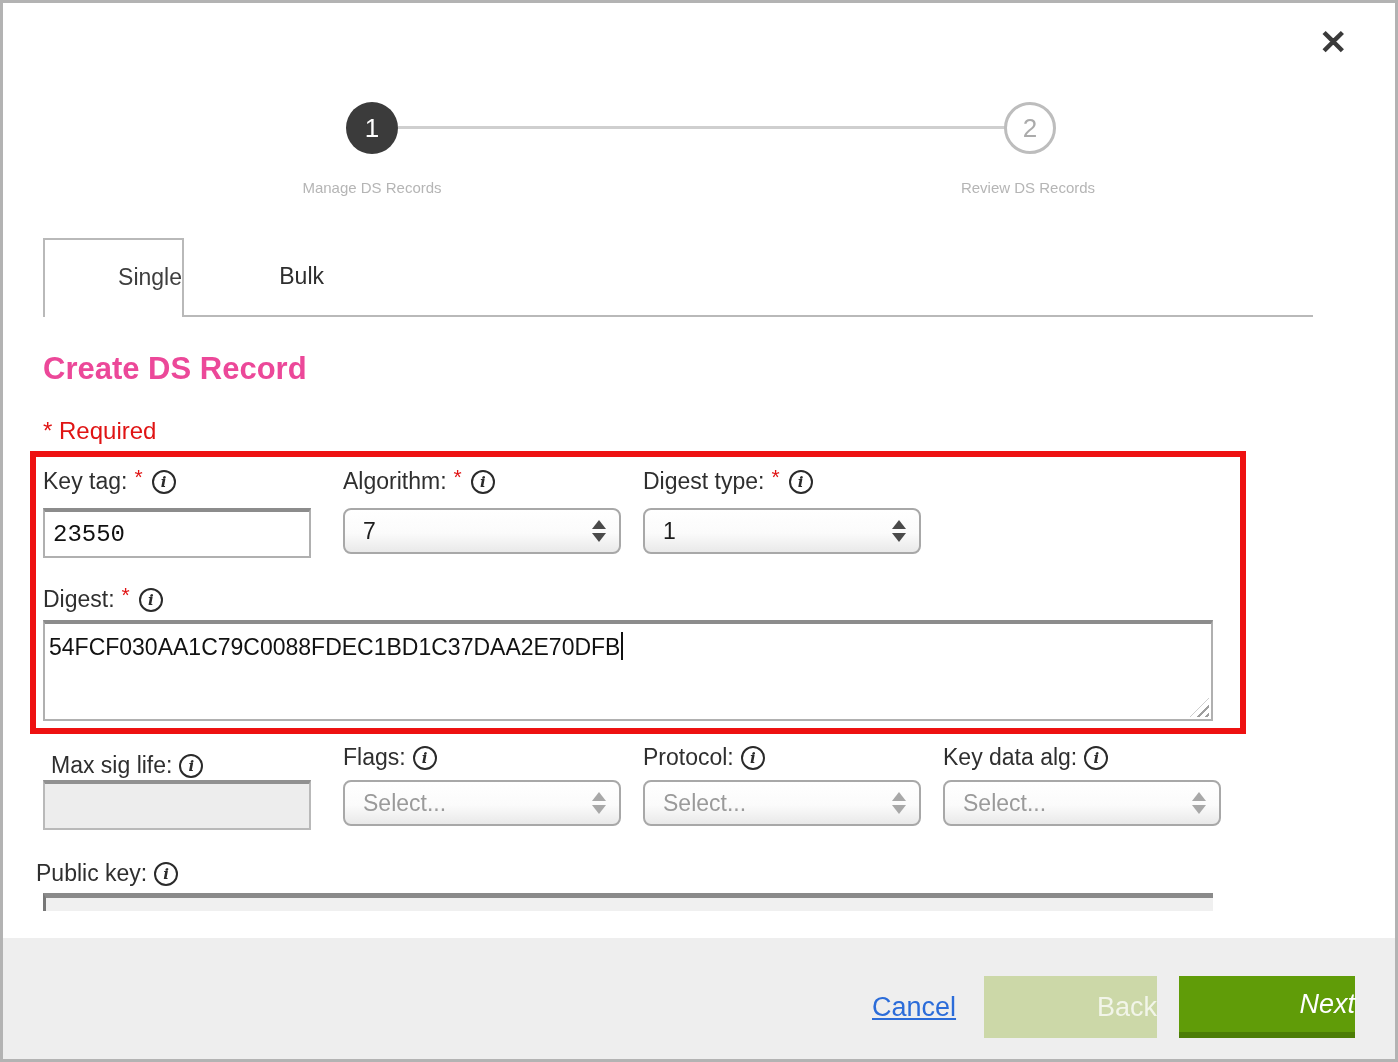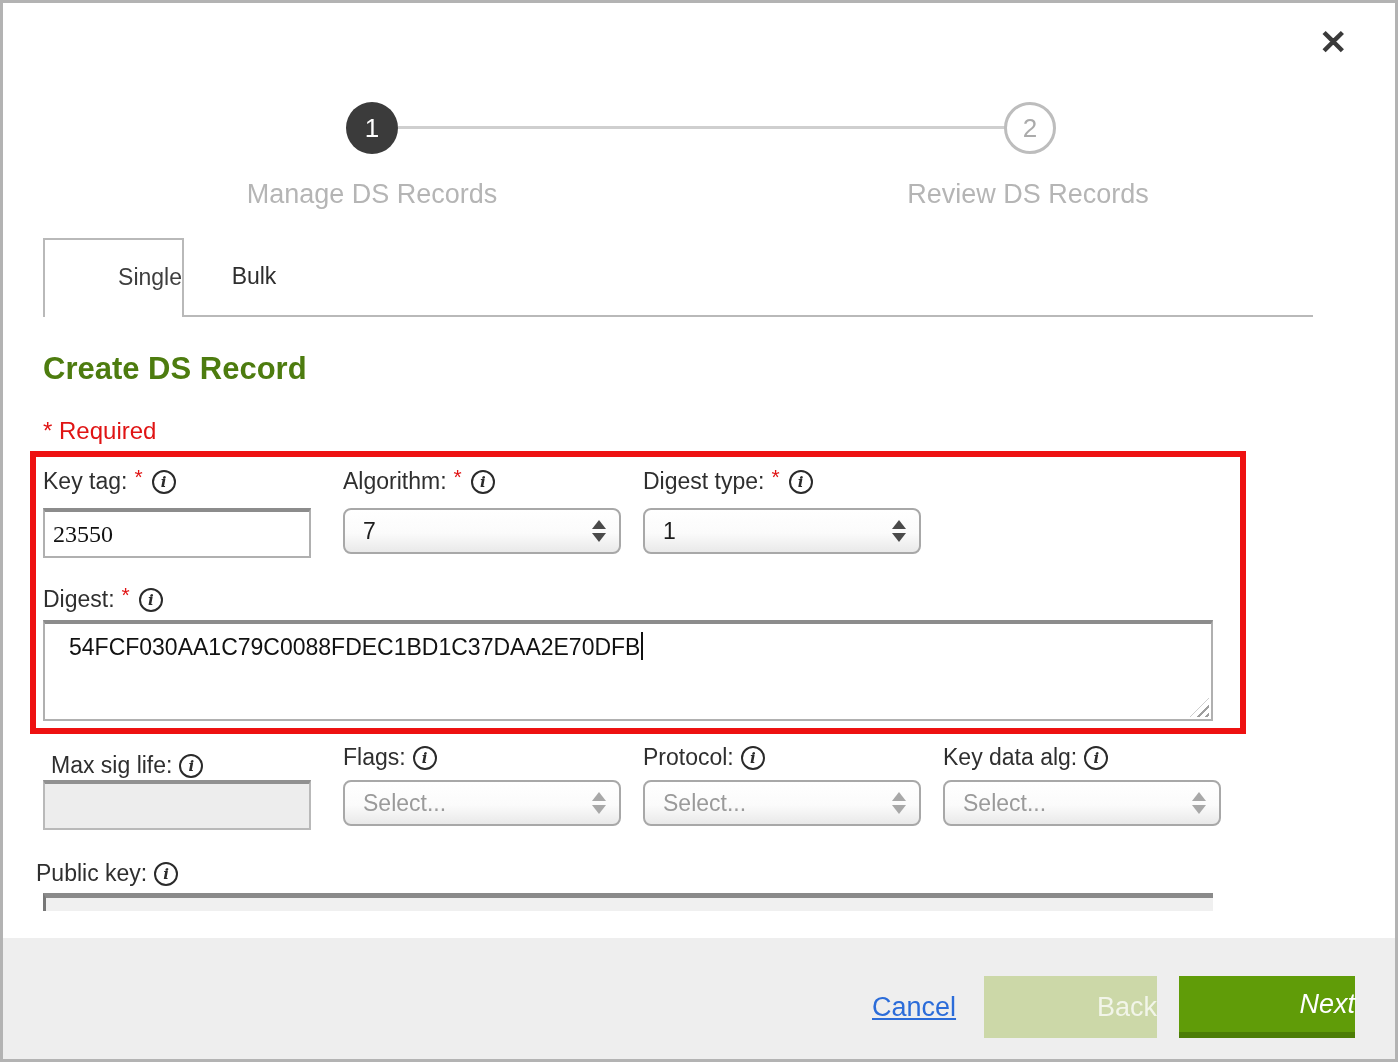--- a/index.html
+++ b/index.html
@@ -31,46 +31,46 @@
   .step-circle.inactive {
     left:1001px; top:99px; background:#ffffff; border:3px solid #bdbdbd;
     color:#ababab; line-height:46px;
   }
   .step-connector {
     position:absolute; left:395px; top:123px; width:608px; height:3px;
     background:#cfcfcf;
   }
   .step-label {
     position:absolute; top:176px; transform:translateX(-50%);
-    font-size:27px; color:#b5b5b5; white-space:nowrap;
+    font-size:15px; color:#b5b5b5; white-space:nowrap;
   }
   .step-label.s1 { left:369px; }
   .step-label.s2 { left:1025px; }
 
   
   .tab-single {
     position:absolute; left:40px; top:235px; width:141px; height:79px;
     border:2px solid #b9b9b9; border-bottom:none; background:#ffffff;
     text-align:right; line-height:75px; font-size:23px; color:#3e3e3e;
     cursor:pointer; z-index:2;
   }
   .tab-bulk {
     position:absolute; left:181px; top:235px; width:140px; height:77px;
-    text-align:center; line-height:77px; font-size:23px; color:#2e2e2e;
+    text-align:right; line-height:77px; font-size:23px; color:#2e2e2e;
     cursor:pointer;
   }
   .tabs-underline {
     position:absolute; left:181px; top:312px; width:1129px; height:2px;
     background:#b9b9b9;
   }
 
   
   .form-title {
     position:absolute; left:40px; top:348px;
-    font-size:31px; font-weight:bold; color:#4d7c0f;
+    font-size:31px; font-weight:bold; color:#ec4899;
   }
   .required-note {
     position:absolute; left:40px; top:414px;
     font-size:24px; color:#e01414;
   }
 
   
   .highlight-box {
     position:absolute; left:27px; top:448px; width:1216px; height:283px;
     border:6px solid #ee1111; pointer-events:none; z-index:3;
@@ -94,21 +94,21 @@
   .lbl-digtype  { left:640px; top:465px; }
   .lbl-digest   { left:40px;  top:583px; }
   .lbl-maxsig   { left:48px;  top:741px;margin-top:8px; }
   .lbl-flags    { left:340px; top:741px; }
   .lbl-protocol { left:640px; top:741px; }
   .lbl-keydata  { left:940px; top:741px; }
   .lbl-pubkey   { left:33px;  top:857px; }
 
   
   .text-input {
-    position:absolute; font-family:Liberation Serif, serif;
+    position:absolute; font-family:Liberation Mono, monospace;
     border:2px solid #b0b0b0; border-top:4px solid #8c8c8c;
     font-size:24px; color:#111; padding:0 8px; background:#ffffff; outline:none;
   }
   .inp-keytag { left:40px; top:505px; width:268px; height:50px; }
   .inp-maxsig {
     left:40px; top:777px; width:268px; height:50px;
     background:#ededed; border-color:#b9b9b9; border-top-color:#919191;
   }
 
   
@@ -131,21 +131,21 @@
   }
   .arr-up   { width:0; height:0; border-left:7px solid transparent; border-right:7px solid transparent; border-bottom:9px solid #4a4a4a; }
   .arr-down { width:0; height:0; border-left:7px solid transparent; border-right:7px solid transparent; border-top:9px solid #4a4a4a; }
   .select-box.placeholder .arr-up   { border-bottom-color:#a8a8a8; }
   .select-box.placeholder .arr-down { border-top-color:#a8a8a8; }
 
   
   .digest-area {
     position:absolute; left:40px; top:617px; width:1170px; height:101px;
     border:2px solid #b0b0b0; border-top:4px solid #8c8c8c; background:#ffffff;
-    font-size:23px; color:#111; padding:8px 24px; cursor:text;
+    font-size:23px; color:#111; padding:8px 4px; cursor:text;
     white-space:nowrap; overflow:hidden;
   }
   .caret {
     display:inline-block; width:2px; height:28px; background:#111;
     vertical-align:text-bottom; margin-left:1px;
   }
   .resize-handle {
     position:absolute; right:2px; bottom:2px; width:19px; height:19px;
     background:repeating-linear-gradient(135deg, #9e9e9e 0 2px, transparent 2px 6px);
     clip-path:polygon(100% 0, 100% 100%, 0 100%);

